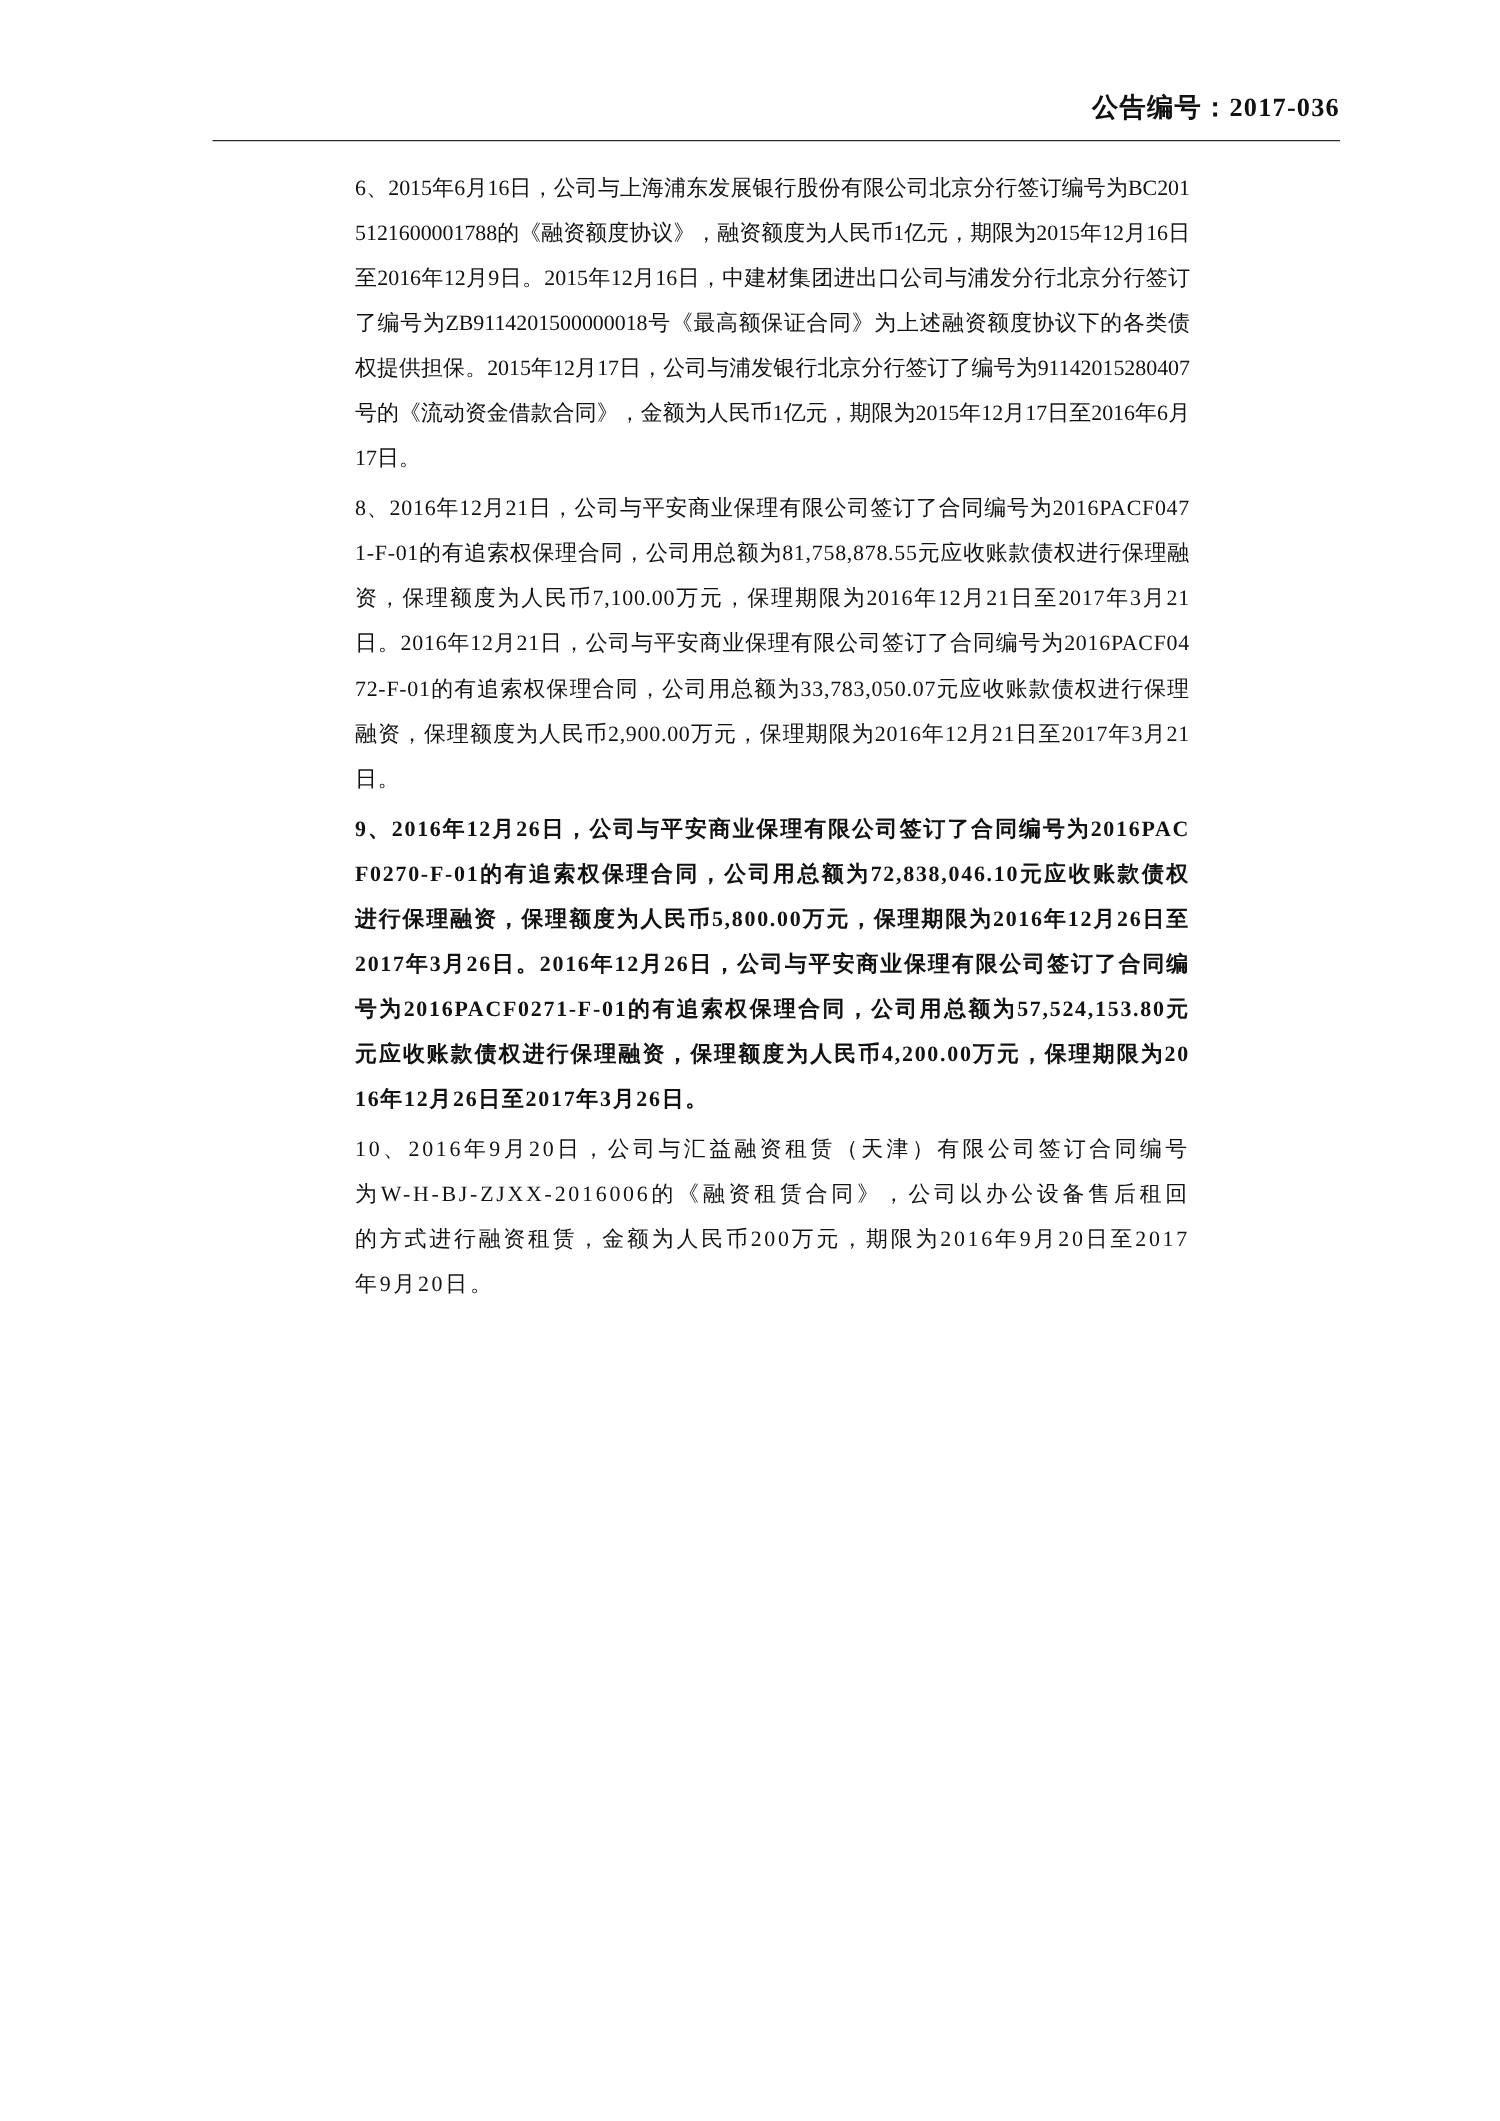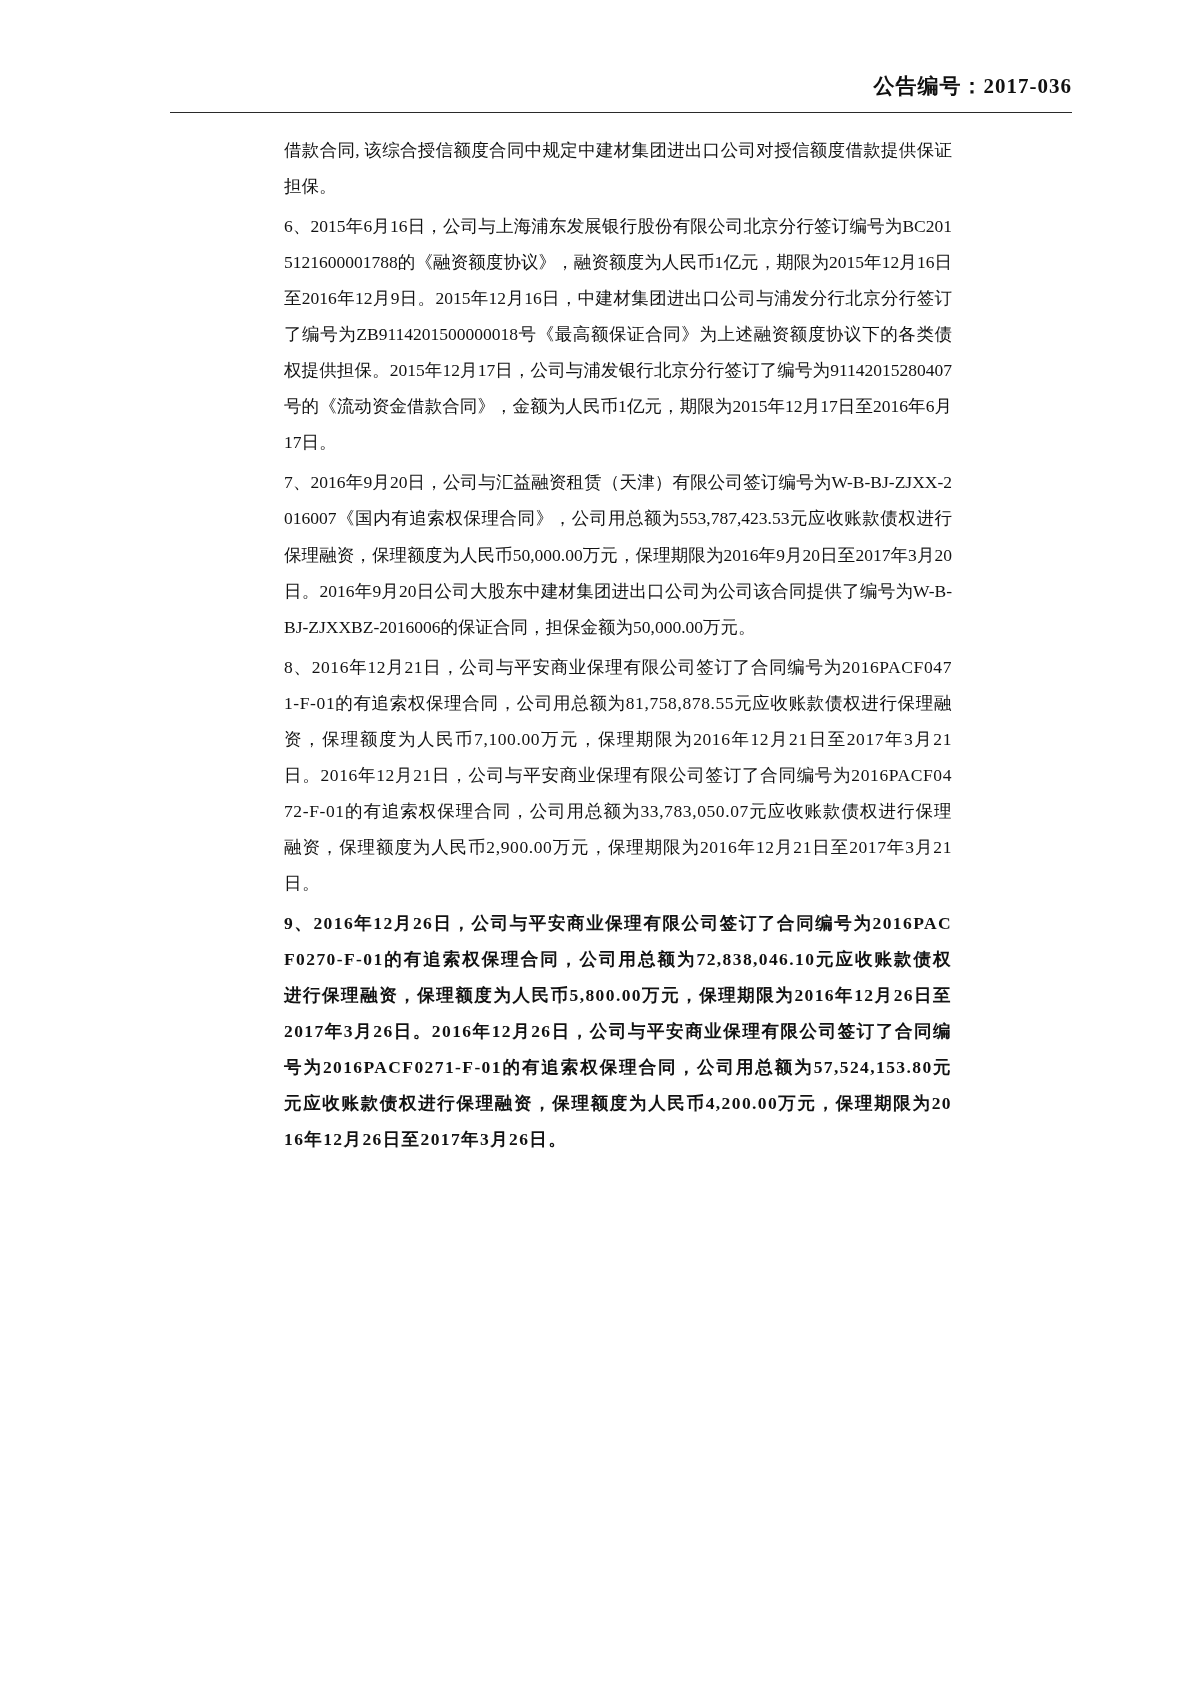--- a/index.html
+++ b/index.html
@@ -77,20 +77,19 @@
 <body>
 
 <div class="page">
 
   <div class="header">
     <span class="header-text">公告编号：2017-036</span>
   </div>
   <div class="header-rule"></div>
 
   <div class="content">
-    <p class="para tight">借款合同, 该综合授信额度合同中规定中建材集团进出口公司对授信额度借款提供保证担保。</p>
     <p class="para tight">6、2015年6月16日，公司与上海浦东发展银行股份有限公司北京分行签订编号为BC2015121600001788的《融资额度协议》，融资额度为人民币1亿元，期限为2015年12月16日至2016年12月9日。2015年12月16日，中建材集团进出口公司与浦发分行北京分行签订了编号为ZB9114201500000018号《最高额保证合同》为上述融资额度协议下的各类债权提供担保。2015年12月17日，公司与浦发银行北京分行签订了编号为91142015280407号的《流动资金借款合同》，金额为人民币1亿元，期限为2015年12月17日至2016年6月17日。</p>
-    <p class="para tight">7、2016年9月20日，公司与汇益融资租赁（天津）有限公司签订编号为W-B-BJ-ZJXX-2016007《国内有追索权保理合同》，公司用总额为553,787,423.53元应收账款债权进行保理融资，保理额度为人民币50,000.00万元，保理期限为2016年9月20日至2017年3月20日。2016年9月20日公司大股东中建材集团进出口公司为公司该合同提供了编号为W-B-BJ-ZJXXBZ-2016006的保证合同，担保金额为50,000.00万元。</p>
     <p class="para loose">8、2016年12月21日，公司与平安商业保理有限公司签订了合同编号为2016PACF0471-F-01的有追索权保理合同，公司用总额为81,758,878.55元应收账款债权进行保理融资，保理额度为人民币7,100.00万元，保理期限为2016年12月21日至2017年3月21日。2016年12月21日，公司与平安商业保理有限公司签订了合同编号为2016PACF0472-F-01的有追索权保理合同，公司用总额为33,783,050.07元应收账款债权进行保理融资，保理额度为人民币2,900.00万元，保理期限为2016年12月21日至2017年3月21日。</p>
     <p class="para looser">9、2016年12月26日，公司与平安商业保理有限公司签订了合同编号为2016PACF0270-F-01的有追索权保理合同，公司用总额为72,838,046.10元应收账款债权进行保理融资，保理额度为人民币5,800.00万元，保理期限为2016年12月26日至2017年3月26日。2016年12月26日，公司与平安商业保理有限公司签订了合同编号为2016PACF0271-F-01的有追索权保理合同，公司用总额为57,524,153.80元元应收账款债权进行保理融资，保理额度为人民币4,200.00万元，保理期限为2016年12月26日至2017年3月26日。</p>
+    <p class="para widest">10、2016年9月20日，公司与汇益融资租赁（天津）有限公司签订合同编号为W-H-BJ-ZJXX-2016006的《融资租赁合同》，公司以办公设备售后租回的方式进行融资租赁，金额为人民币200万元，期限为2016年9月20日至2017年9月20日。</p>
   </div>
 
 </div>
 
 </body></html>

